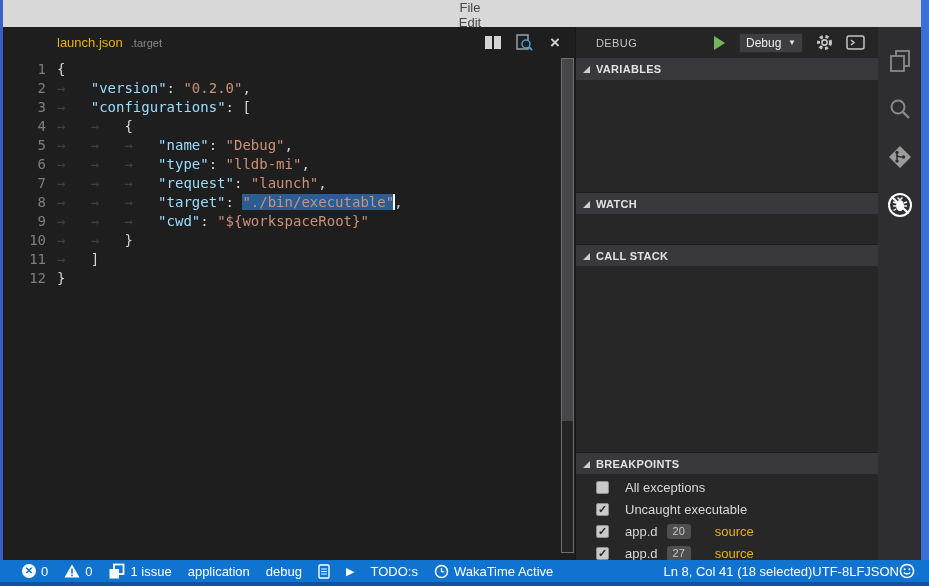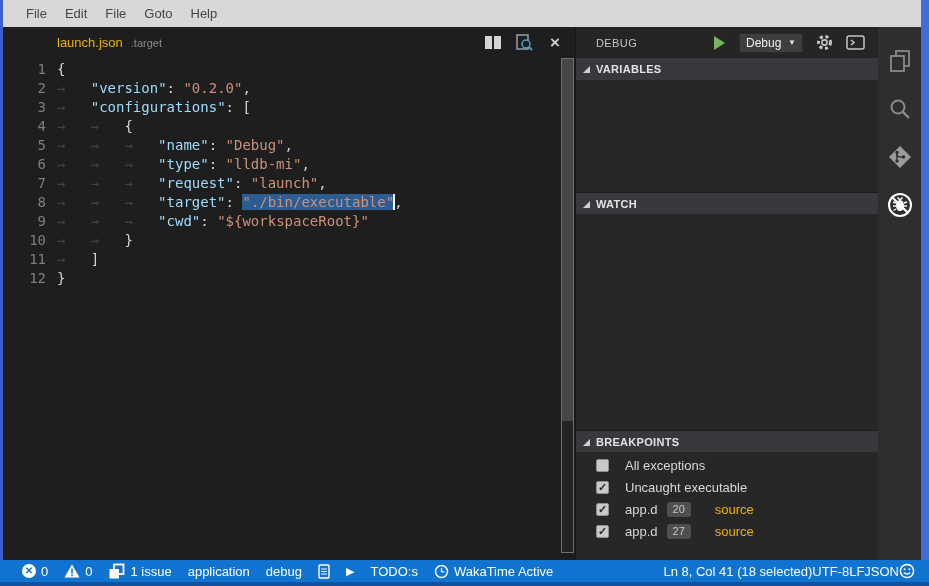--- a/index.html
+++ b/index.html
@@ -7,21 +7,21 @@
               font-family:"Liberation Sans", sans-serif; }
   .window { position:relative; width:929px; height:586px; background:#1e1e1e; }
 
   
   .edge-left  { position:absolute; left:0; top:0; bottom:26px; width:3px; background:#3c5ec8; z-index:50; }
   .edge-right { position:absolute; right:0; top:0; bottom:26px; width:8px; background:#3c70d6; z-index:50; }
   .edge-bottom{ position:absolute; left:0; right:0; bottom:0; height:4px; background:#10529e; z-index:50; }
 
   
   .menubar { position:absolute; left:0; right:0; top:0; height:27px; background:#d8d8d8;
-             display:flex; align-items:center; padding-left:17px; }
+             display:flex; align-items:center; padding-left:11px;flex-direction:column; }
   .menu-item { font-size:13px; color:#454545; padding:0 9px; height:100%; display:flex; align-items:center; cursor:default; }
 
   
   .main { position:absolute; left:3px; right:8px; top:27px; height:533px; display:flex; }
 
   
   .editor-group { flex:1; position:relative; background:#1e1e1e; overflow:hidden; }
   .tabbar { height:31px; display:flex; align-items:center; padding:0 10px 0 24px; }
   .tab-filename { color:#eab308; font-size:13px;margin-left:30px; }
   .tab-folder { color:#8a8a8a; font-size:11px; margin-left:8px; }
@@ -178,20 +178,24 @@
         <span class="section-label">VARIABLES</span>
       </div>
       <div class="section-body body-variables"></div>
 
       <div class="section-header">
         <span class="twistie"></span>
         <span class="section-label">WATCH</span>
       </div>
       <div class="section-body body-watch"></div>
 
+      <div class="section-header">
+        <span class="twistie"></span>
+        <span class="section-label">CALL STACK</span>
+      </div>
       <div class="section-body body-callstack"></div>
 
       <div class="section-header">
         <span class="twistie"></span>
         <span class="section-label">BREAKPOINTS</span>
       </div>
       <div class="section-body body-breakpoints" id="bp-rows">
           <div class="bp-row">
             <span class="checkbox"></span>
             <span class="bp-label">All exceptions</span>

